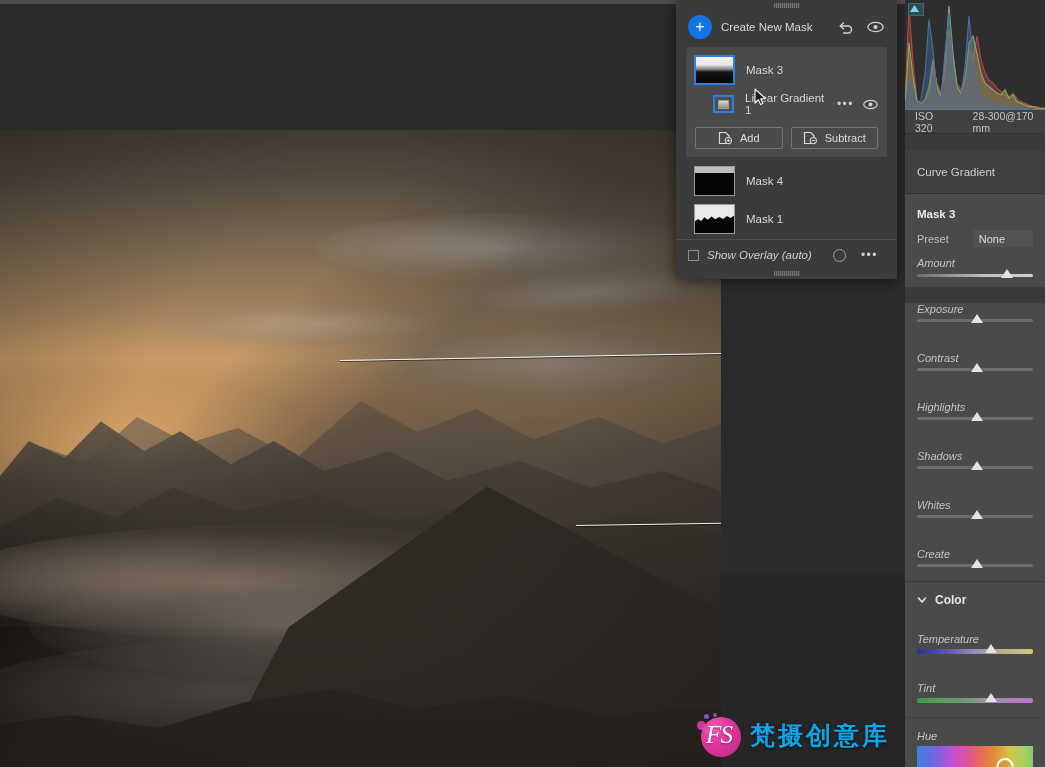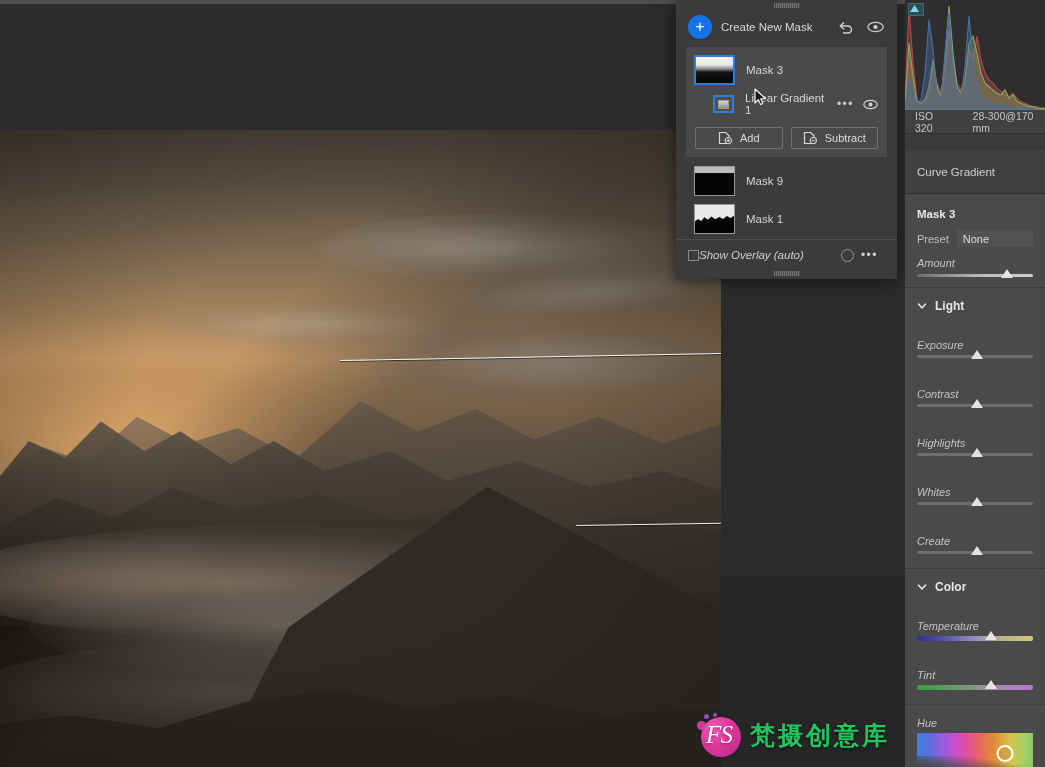--- a/index.html
+++ b/index.html
@@ -146,21 +146,21 @@
   .wm-d3 { left: 16px; top: 0px; width: 4px; height: 4px; background: #7d57c8; }
   .wm-fs {
     position: absolute; left: 0; top: 0; width: 44px; height: 44px;
     display: flex; align-items: center; justify-content: center;
     font-family: "Liberation Serif", serif; font-size: 25px;
     font-style: italic; color: #fff; letter-spacing: -1px;
     text-shadow: 0 1px 2px rgba(0,0,0,.4);
   }
   .wm-text {
     font-family: "DejaVu Sans", sans-serif;
-    font-size: 25px; color: #22c55e; letter-spacing: 3px;
+    font-size: 25px; color: #0ea5e9; letter-spacing: 3px;
     font-weight: 700;
     text-shadow: 0 1px 3px rgba(0,0,0,.6);
   }
 
   
   .mask-panel {
     position: absolute; left: 676px; top: 0;
     width: 221px; height: 279px;
     background: #3b3b3b;
     box-shadow: 0 2px 14px rgba(0,0,0,.55);
@@ -235,21 +235,21 @@
   }
   .as-btn {
     flex: 1; height: 22px; background: #4a4a4a;
     border: 1px solid #737373; border-radius: 2px;
     display: flex; align-items: center; justify-content: center; gap: 8px;
     font-size: 11px; color: #dcdcdc; cursor: pointer;
   }
 
   .mp-foot {
     margin-top: auto; border-top: 1px solid #4e4e4e;
-    display: flex; align-items: center; padding: 8px 12px 6px 12px;
+    display: flex; align-items: center; gap: 8px; padding: 8px 12px 6px 12px;
   }
   .chk {
     width: 11px; height: 11px; border: 1px solid #8d8d8d; background: #3b3b3b;
     flex: 0 0 auto; cursor: pointer;
   }
   .foot-label { flex: 1; font-style: italic; font-size: 11.5px; color: #cfcfcf; }
   .circ-icon {
     width: 13px; height: 13px; border-radius: 50%; border: 1.4px solid #9a9a9a; cursor: pointer;
   }
 
@@ -277,21 +277,21 @@
   .tooltype {
     height: 44px; display: flex; align-items: center; padding: 0 12px;
     background: #404040; font-size: 11.5px; color: #cfcfcf;
     border-bottom: 1px solid #313131;
   }
   .sect { background: #4a4a4a; }
   .mask-title {
     padding: 14px 12px 10px 12px; font-size: 11.5px; font-weight: 700; color: #e8e8e8;
   }
   .preset-row {
-    display: flex; align-items: center; padding: 0 12px 10px 12px; gap: 8px;
+    display: flex; align-items: center; padding: 0 12px 10px 12px; gap: 24px;
   }
   .preset-lbl { font-size: 11px; color: #bfbfbf; }
   .preset-val {
     flex: 1; height: 17px; background: #525252; display: flex; align-items: center;
     padding: 0 6px; font-size: 11px; color: #dcdcdc; cursor: pointer;
   }
   .slider-block { padding: 0 12px 10px 12px; }
   .sl-label { font-size: 11px; color: #c3c3c3; margin-bottom: 5px; font-style: italic; }
   .track {
     position: relative; height: 3px; background: #6d6d6d; border-radius: 2px;
@@ -456,21 +456,21 @@
             <span>Subtract</span>
           </div>
         </div>
       </div>
 
       <div class="mask-row">
         <div class="thumb">
           <div class="th-m2-body"></div>
           <div class="th-m2-top"></div>
         </div>
-        <div class="mask-name">Mask 9</div>
+        <div class="mask-name">Mask 4</div>
       </div>
 
       <div class="mask-row">
         <div class="thumb">
           <div class="th-m1-sky"></div>
           <div class="th-m1-land"></div>
         </div>
         <div class="mask-name">Mask 1</div>
       </div>
     </div>
@@ -516,46 +516,46 @@
       </div>
       <div class="slider-block">
         <div class="sl-label">Amount</div>
         <div class="track wide">
           <div class="knob" id="knob-amount" style="left: 78%;"></div>
         </div>
       </div>
     </div>
 
     <div class="sect">
-      <div class="sect-head">
-        <svg class="chev" viewBox="0 0 10 10">
-            <path d="M1.5 3 L5 7 L8.5 3" fill="none" stroke="#e6e6e6" stroke-width="1.6" stroke-linecap="round" stroke-linejoin="round"></path>
-          </svg>
-        <span>Light</span>
-      </div>
       <div id="light-sliders">
           <div class="sl-row">
             <div class="sl-label">Exposure</div>
             <div class="track">
               <div class="knob" style="left: 52%;"></div>
             </div>
           </div>
           <div class="sl-row">
             <div class="sl-label">Contrast</div>
             <div class="track">
               <div class="knob" style="left: 52%;"></div>
             </div>
           </div>
           <div class="sl-row">
             <div class="sl-label">Highlights</div>
             <div class="track">
               <div class="knob" style="left: 52%;"></div>
             </div>
           </div>
           <div class="sl-row">
+            <div class="sl-label">Shadows</div>
+            <div class="track">
+              <div class="knob" style="left: 52%;"></div>
+            </div>
+          </div>
+          <div class="sl-row">
             <div class="sl-label">Whites</div>
             <div class="track">
               <div class="knob" style="left: 52%;"></div>
             </div>
           </div>
           <div class="sl-row">
             <div class="sl-label">Create</div>
             <div class="track">
               <div class="knob" style="left: 52%;"></div>
             </div>

